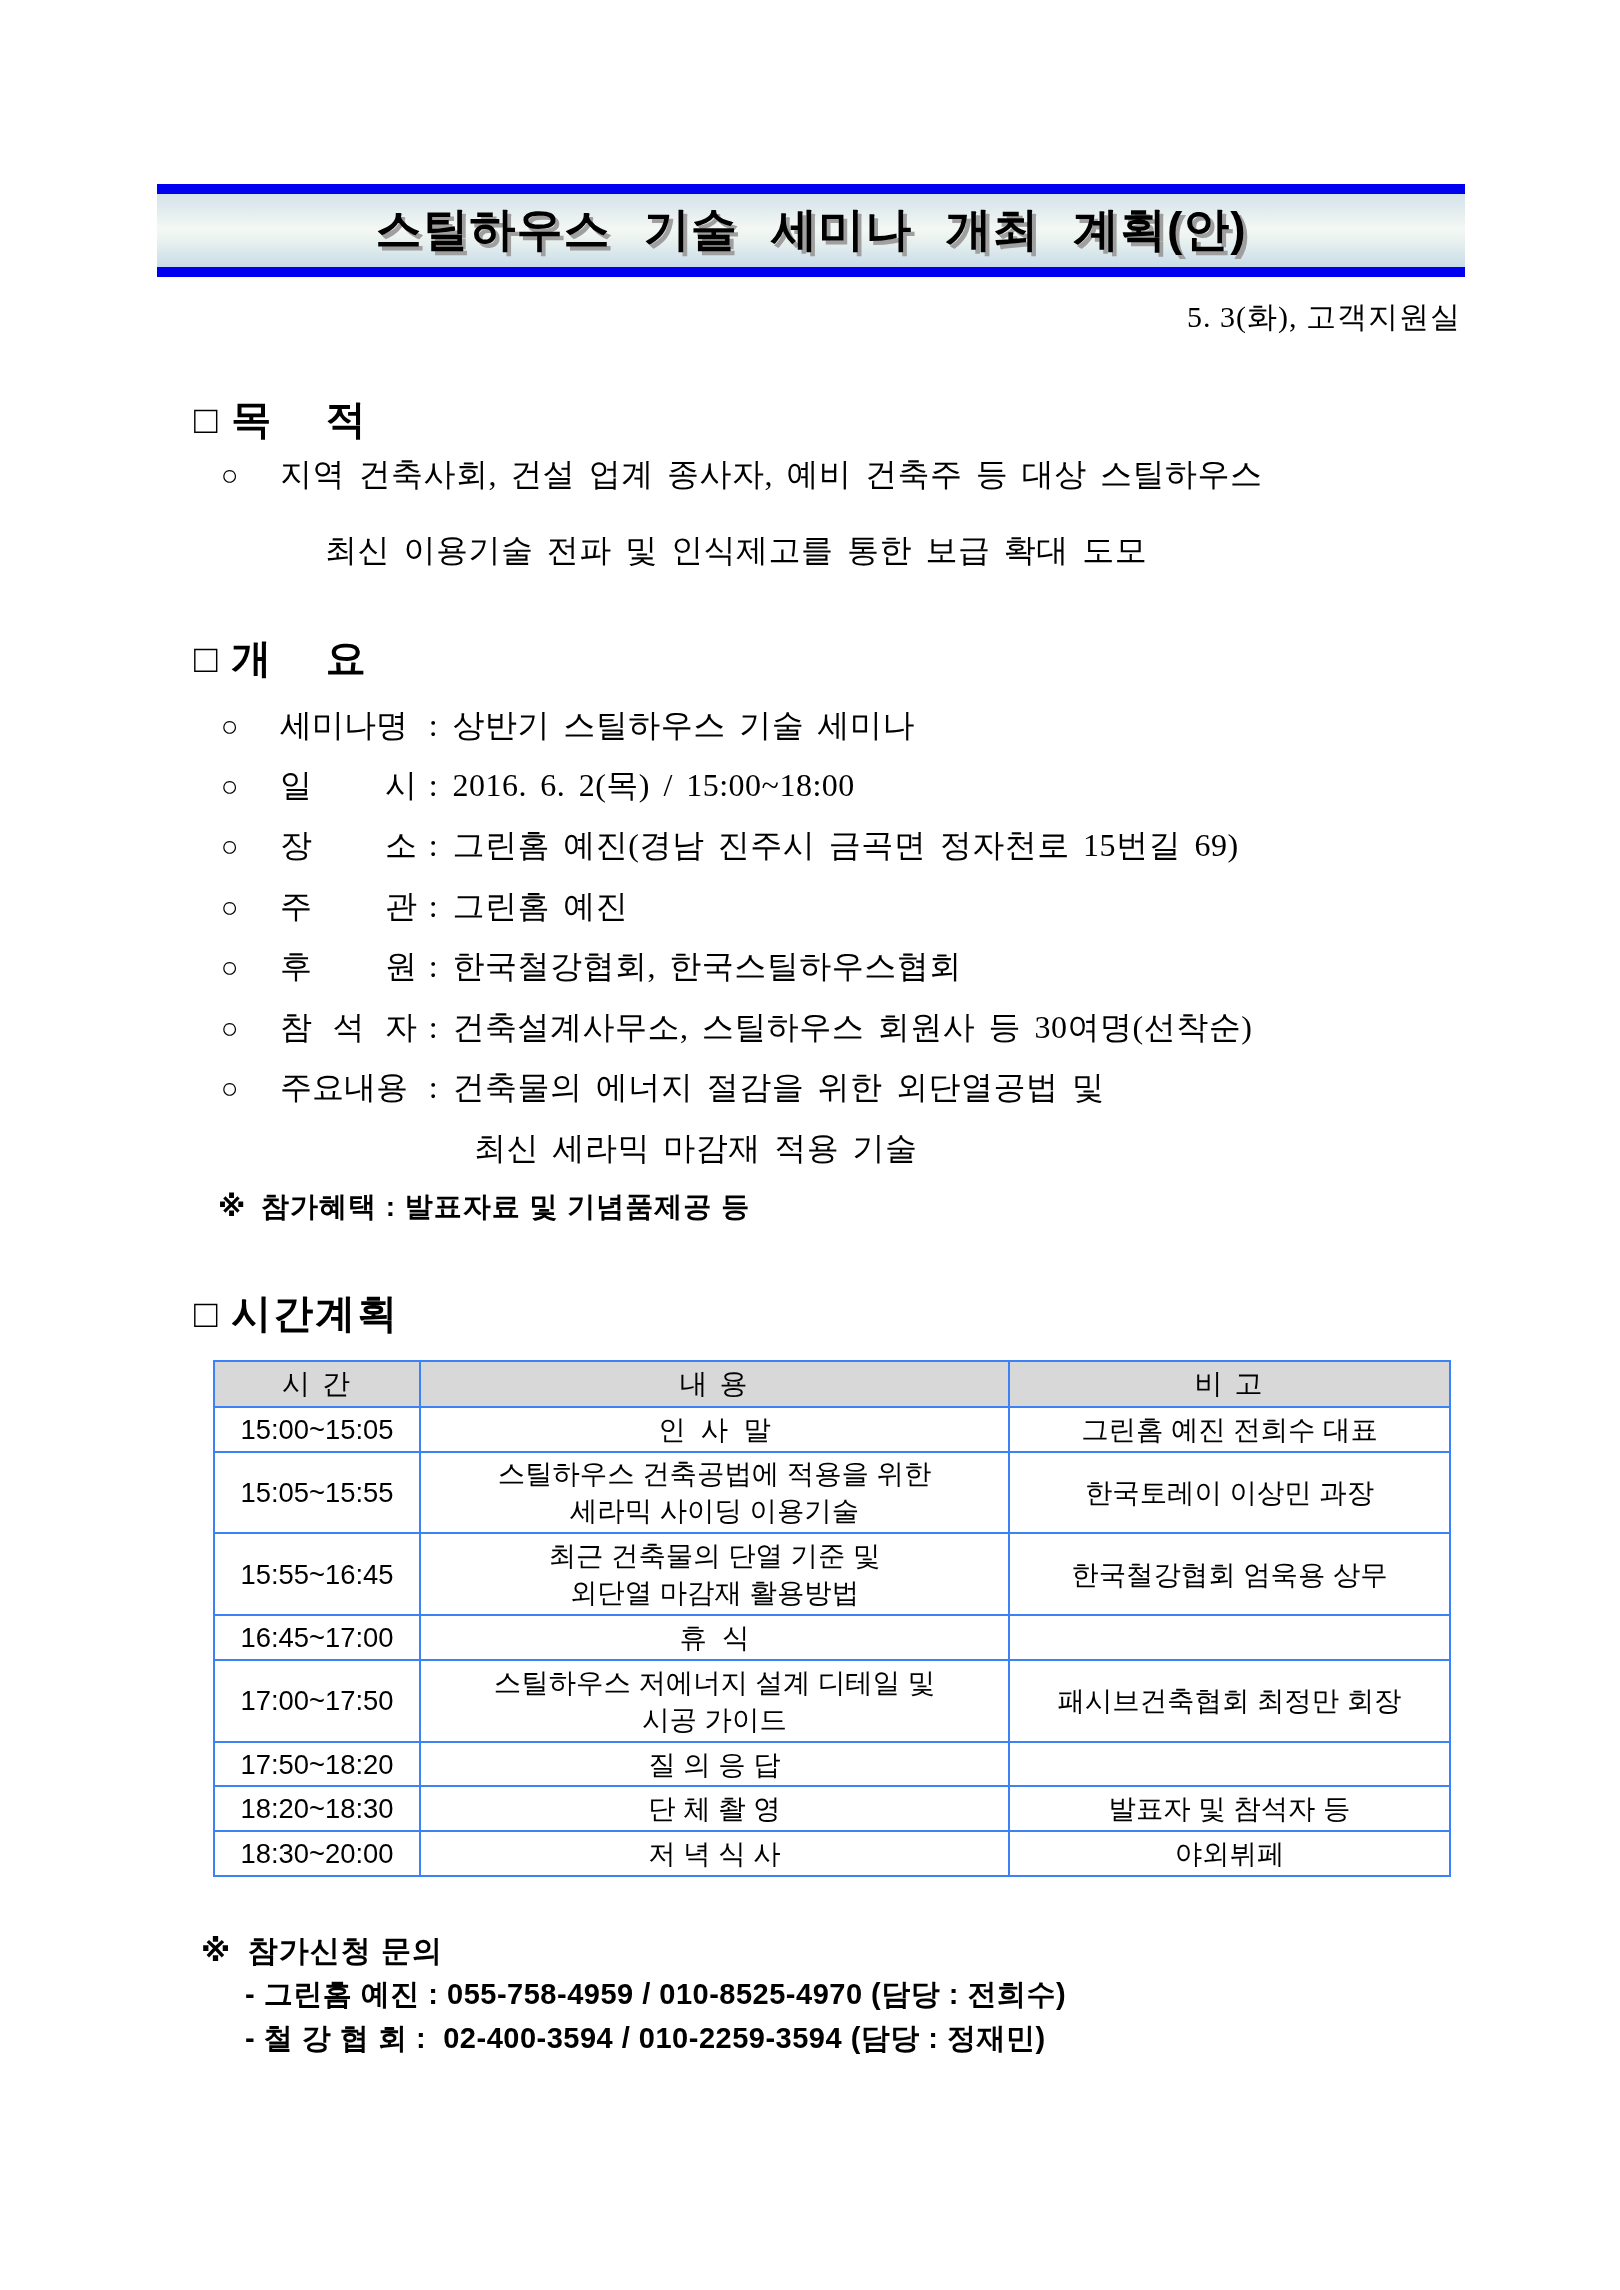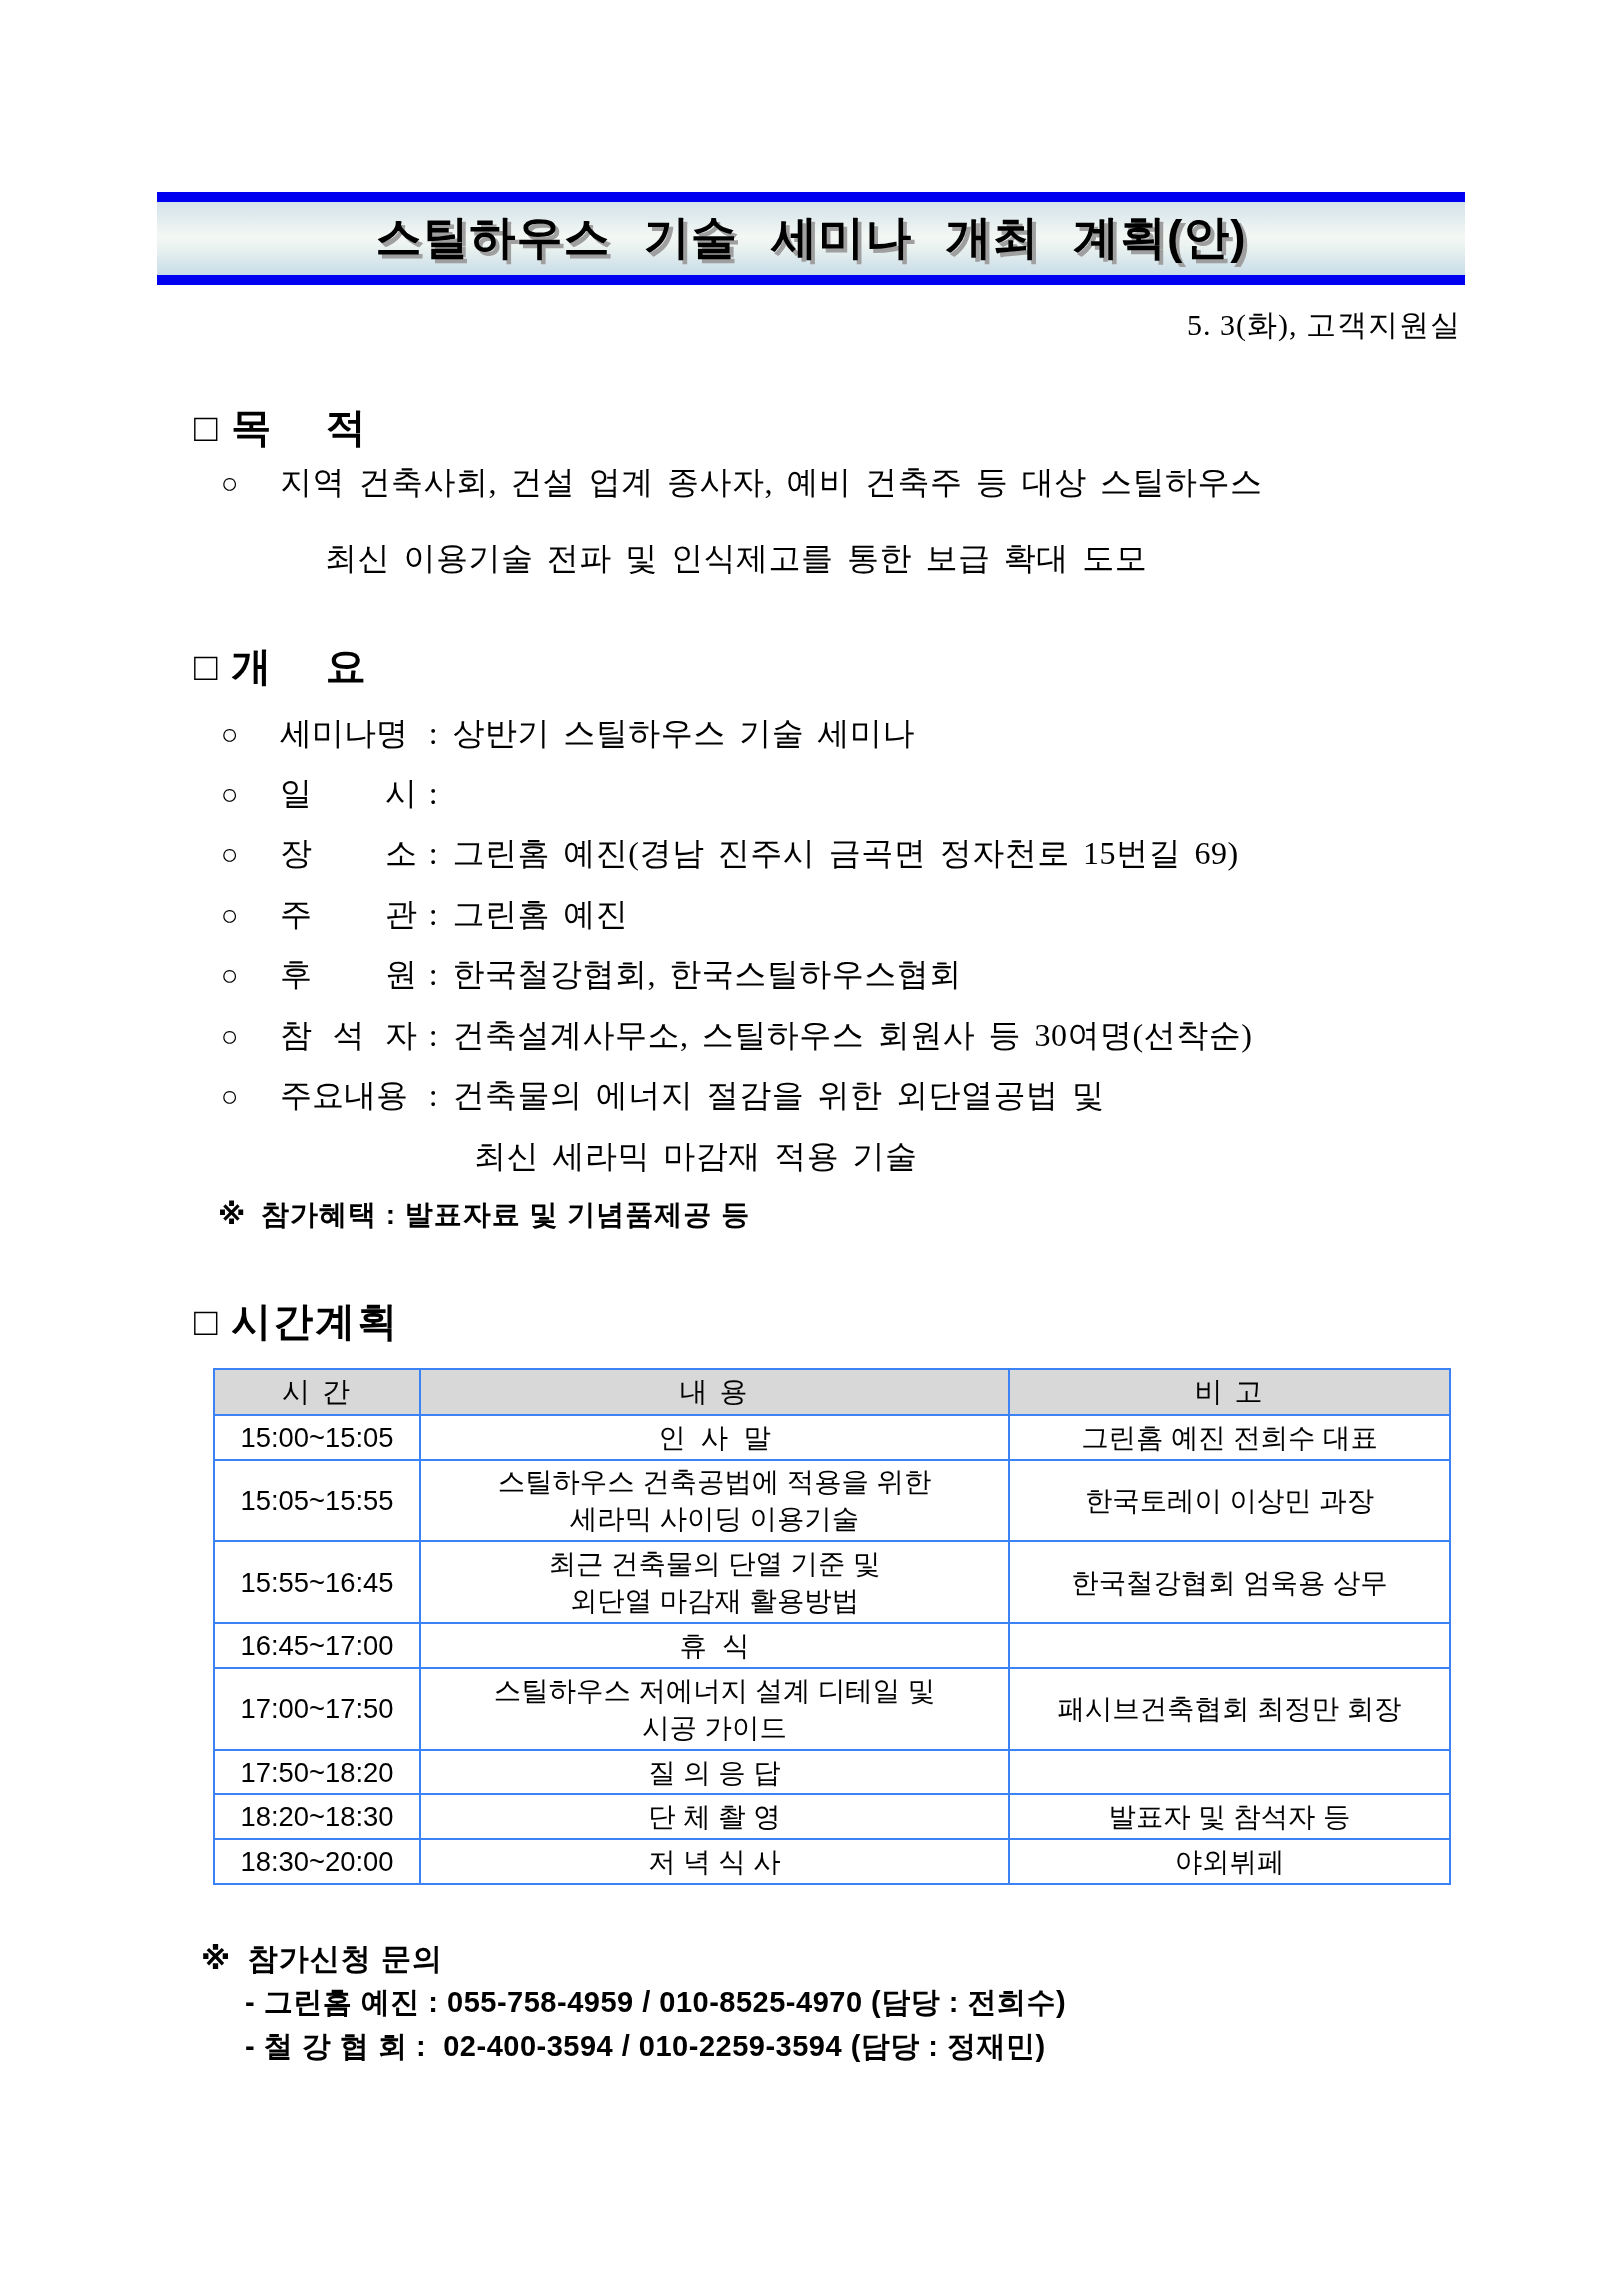--- a/index.html
+++ b/index.html
@@ -2,21 +2,21 @@
 <html><head>
 <meta charset="utf-8">
 <style>
   * { margin: 0; padding: 0; box-sizing: border-box; }
   html, body { background: #ffffff; }
   .page {
     position: relative;
     width: 1620px;
     height: 2273px;
     background: #ffffff;
-    margin: 8px auto;
+    margin: 0 auto;
     overflow: hidden;
     font-family: "Liberation Serif", "DejaVu Serif", serif;
     color: #000;
   }
 
   
   .banner {
     position: absolute;
     left: 157px;
     top: 184px;
@@ -226,20 +226,21 @@
   <div class="bullet-line" id="ov-item-0">
     <span class="circle-marker">○</span>
     <span class="ov-label">세미나명</span>
     <span class="ov-sep">:</span>
     <span class="ov-value">상반기 스틸하우스 기술 세미나</span>
   </div>
   <div class="bullet-line" id="ov-item-1">
     <span class="circle-marker">○</span>
     <span class="ov-label">일 시</span>
     <span class="ov-sep">:</span>
+    <span class="ov-value">2016. 6. 2(목) / 15:00~18:00</span>
   </div>
   <div class="bullet-line" id="ov-item-2">
     <span class="circle-marker">○</span>
     <span class="ov-label">장 소</span>
     <span class="ov-sep">:</span>
     <span class="ov-value">그린홈 예진(경남 진주시 금곡면 정자천로 15번길 69)</span>
   </div>
   <div class="bullet-line" id="ov-item-3">
     <span class="circle-marker">○</span>
     <span class="ov-label">주 관</span>

